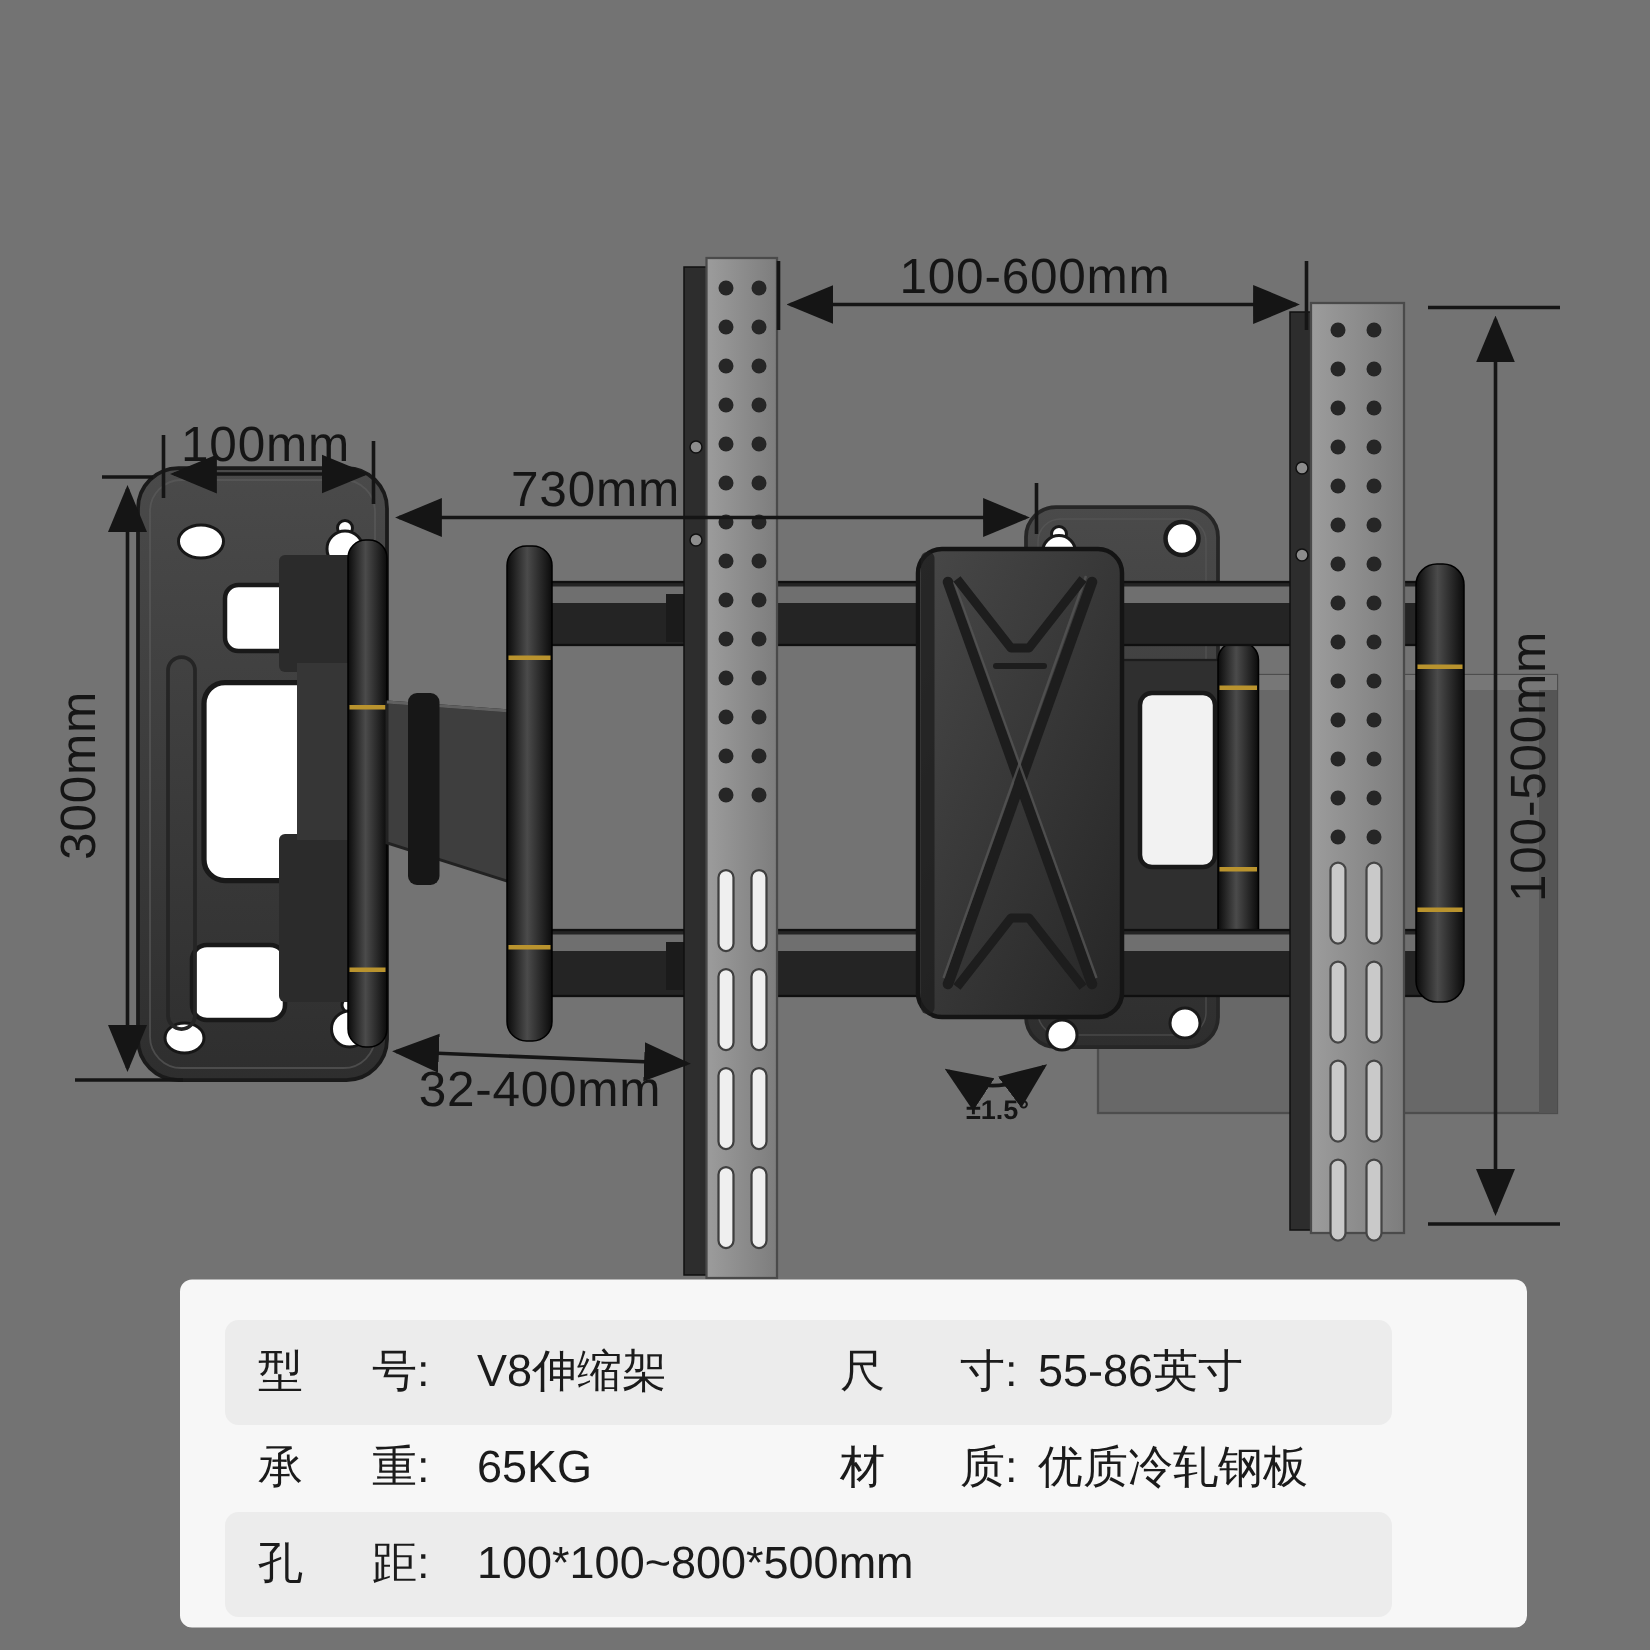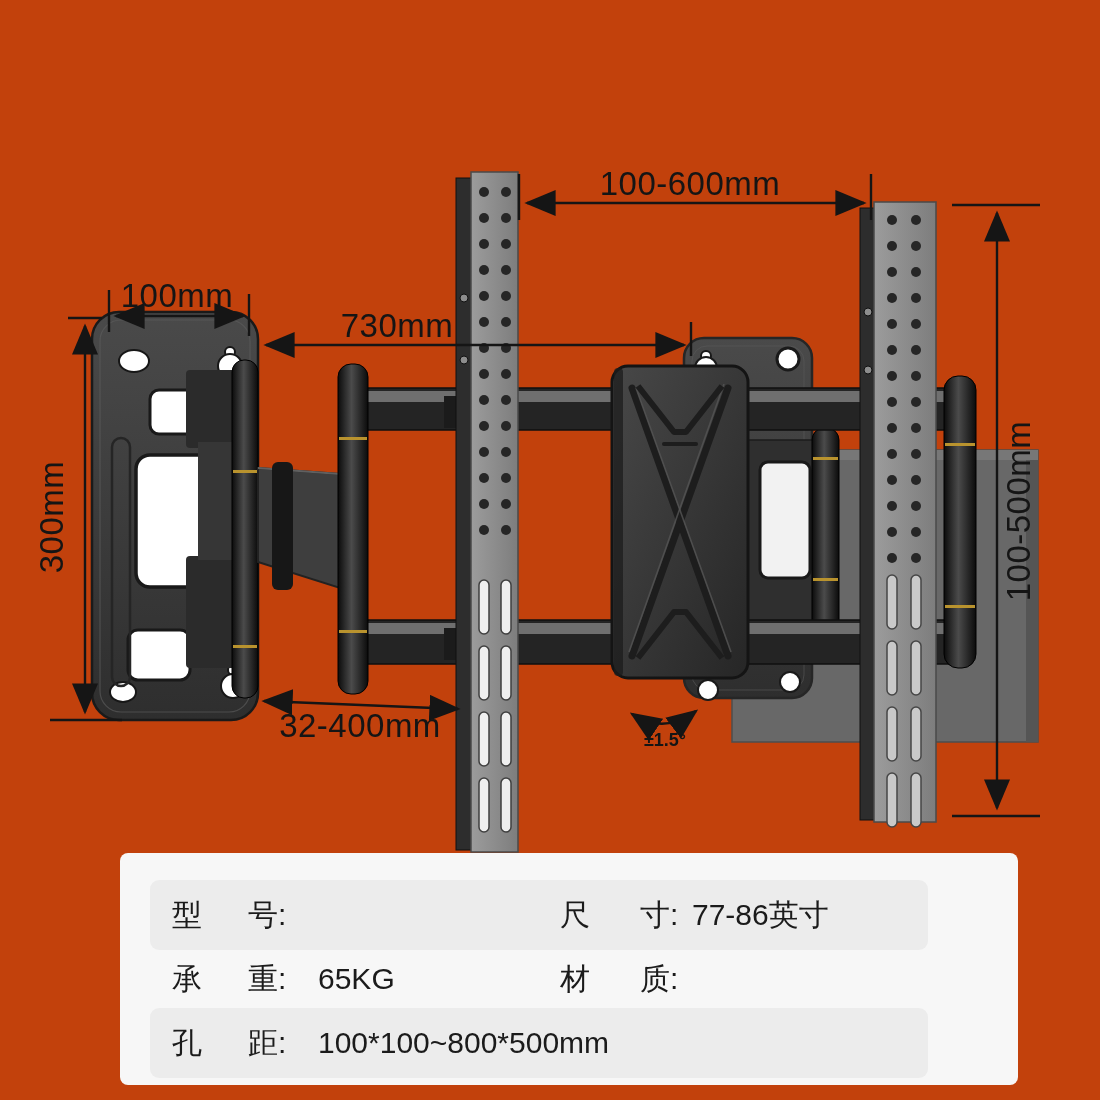--- a/index.html
+++ b/index.html
@@ -1,17 +1,17 @@
 <!DOCTYPE html>
 <html><head>
 <meta charset="utf-8">
 <style>
   html,body{margin:0;padding:0;background:#ffffff;}
   #stage{
-    position:relative;width:1100px;height:1100px;background:#c2410c;overflow:hidden;
+    position:relative;width:1100px;height:1100px;background:#737373;overflow:hidden;
     font-family:"Liberation Sans","DejaVu Sans",sans-serif;
   }
   #art{position:absolute;left:0;top:0;}
   .dim-text{
     font-family:"Liberation Sans","DejaVu Sans",sans-serif;
     font-size:33px;fill:#151515;letter-spacing:0.5px;
   }
   .tilt-text{
     font-family:"Liberation Sans","DejaVu Sans",sans-serif;
     font-size:18px;font-weight:600;fill:#151515;
@@ -239,31 +239,33 @@
   </g>
 </svg>
 
   <div class="spec-panel">
     <div class="spec-rowbox r1"></div>
     <div class="spec-rowbox r3"></div>
 
     <div class="spec-row r1">
       <span class="c-k1">型</span>
       <span class="c-k2">号:</span>
+      <span class="c-v1">V8伸缩架</span>
       <span class="c-k3">尺</span>
       <span class="c-k4">寸:</span>
-      <span class="c-v2">77-86英寸</span>
+      <span class="c-v2">55-86英寸</span>
     </div>
 
     <div class="spec-row r2">
       <span class="c-k1">承</span>
       <span class="c-k2">重:</span>
       <span class="c-v1">65KG</span>
       <span class="c-k3">材</span>
       <span class="c-k4">质:</span>
+      <span class="c-v2">优质冷轧钢板</span>
     </div>
 
     <div class="spec-row r3">
       <span class="c-k1">孔</span>
       <span class="c-k2">距:</span>
       <span class="c-v1">100*100~800*500mm</span>
     </div>
   </div>
 
 </div>

